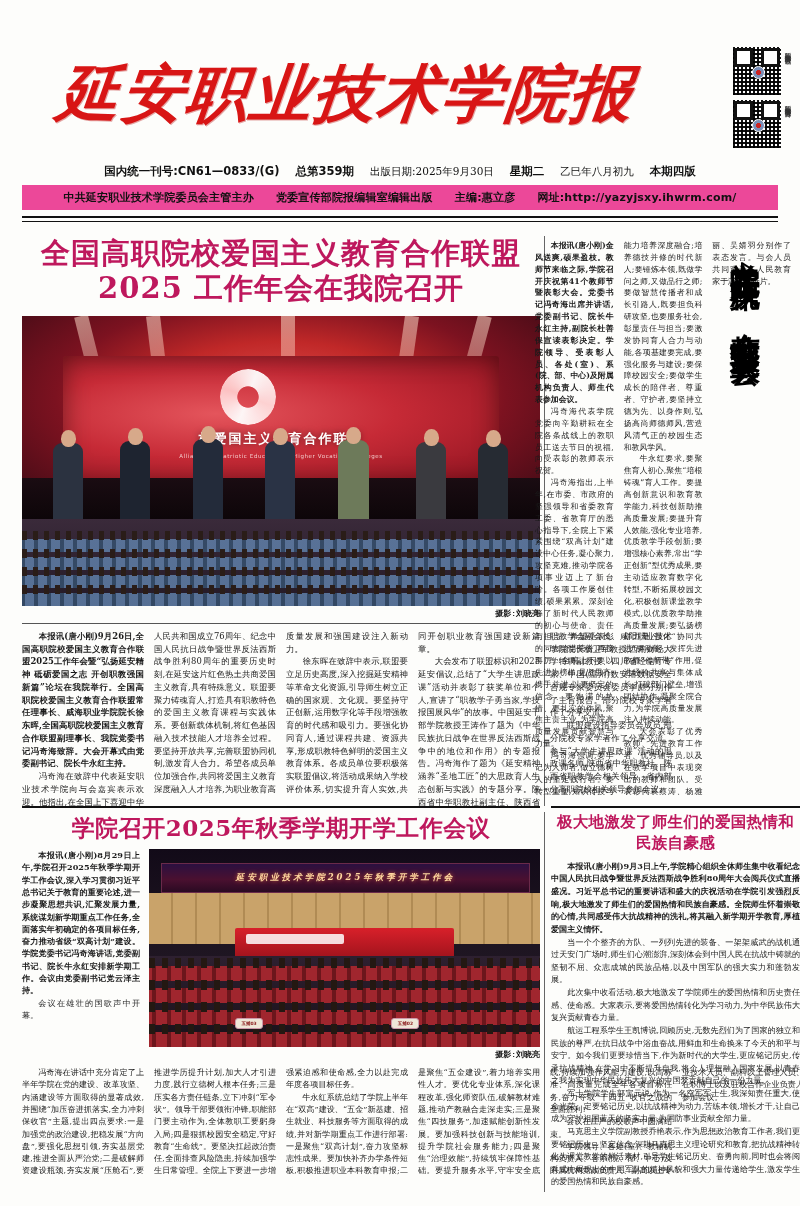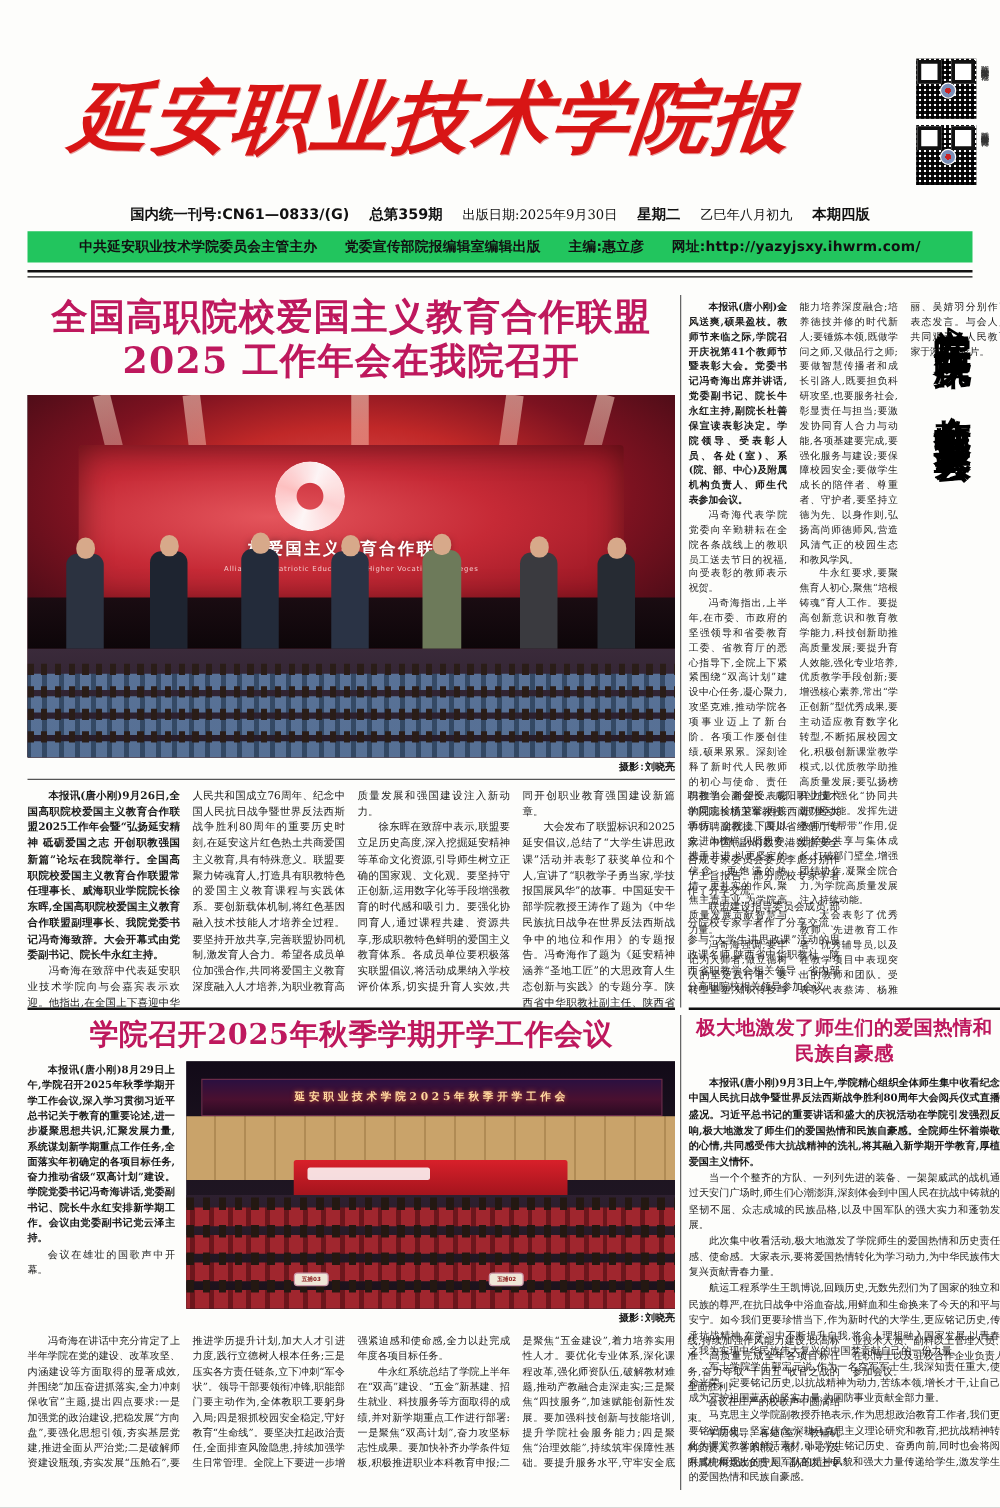--- a/index.html
+++ b/index.html
@@ -34,21 +34,21 @@
       font-family:"DejaVu Serif","Liberation Serif",serif;letter-spacing:.5px;height:48px;}
 
   
   .infobar{
     display:flex;align-items:center;justify-content:center;gap:16px;
     font-size:11.5px;color:#111;padding:4px 0 6px;font-weight:bold;
     font-family:"DejaVu Sans","Liberation Sans",sans-serif;
   }
   .infobar .thin{font-weight:normal;font-family:"DejaVu Serif","Liberation Serif",serif;font-size:10.5px;}
   .pubbar{
-    background:#22c55e;margin:0 22px;padding:5px 0;text-align:center;
+    background:#ec4899;margin:0 22px;padding:5px 0;text-align:center;
     font-size:11px;font-weight:bold;color:#111;letter-spacing:.2px;
   }
   .pubbar span{margin:0 9px;}
 
   
   .rule-thick{height:2px;background:#111;margin:6px 22px 0;}
   .rule-thin{height:1px;background:#111;margin:3px 22px 0;}
   .hr-line{height:1px;background:#555;}
 
   .sec{position:absolute;}
@@ -112,21 +112,21 @@
         background:repeating-linear-gradient(90deg,#2a1d18 0 5px,transparent 5px 11px);}
 
   
   .hall{width:100%;height:100%;position:relative;
         background:linear-gradient(180deg,#120a18 0%,#1d1420 40%,#241a28 100%);}
   .hallbanner{position:absolute;left:3%;top:7%;width:94%;height:14%;
         background:linear-gradient(180deg,#2b1040,#4a1030 55%,#2a0a22);
         border:1px solid #6a2a4a;display:flex;align-items:center;justify-content:center;}
   .hallbanner span{color:#ffd9a0;font-family:"DejaVu Serif","Liberation Serif",serif;
         font-weight:bold;font-size:8.5px;letter-spacing:3px;white-space:nowrap;
-        text-shadow:0 0 4px rgba(255,120,60,.7);}
+        text-shadow:0 0 4px rgba(255,120,60,.7);font-style:italic;}
   .hallwall{position:absolute;left:0;right:0;top:22%;height:26%;
         background:repeating-linear-gradient(90deg,#c9a36a 0 22px,#b08b54 22px 24px);}
   .stage2{position:absolute;left:22%;top:40%;width:56%;height:20%;
         background:linear-gradient(180deg,#d8202a,#8e0f18);border-radius:2px;}
   .stage2 .logo{position:absolute;left:5%;top:14%;width:45%;height:26%;
         background:rgba(255,255,255,.85);border-radius:2px;}
   .seat2{position:absolute;left:-2%;width:104%;height:15px;
         background:repeating-linear-gradient(90deg,#a0262e 0 11px,#6c161c 11px 15px);border-radius:2px;}
   .heads2{position:absolute;left:0;width:100%;height:10px;
         background:repeating-linear-gradient(90deg,#241812 0 6px,transparent 6px 13px);}
@@ -235,21 +235,21 @@
       <p class="lead">本报讯(唐小刚)9月26日,全国高职院校爱国主义教育合作联盟2025工作年会暨“弘扬延安精神 砥砺爱国之志 开创职教强国新篇”论坛在我院举行。全国高职院校爱国主义教育合作联盟常任理事长、威海职业学院院长徐东晖,全国高职院校爱国主义教育合作联盟副理事长、我院党委书记冯奇海致辞。大会开幕式由党委副书记、院长牛永红主持。</p>
       <p>冯奇海在致辞中代表延安职业技术学院向与会嘉宾表示欢迎。他指出,在全国上下喜迎中华人民共和国成立76周年、纪念中国人民抗日战争暨世界反法西斯战争胜利80周年的重要历史时刻,在延安这片红色热土共商爱国主义教育,具有特殊意义。联盟要聚力铸魂育人,打造具有职教特色的爱国主义教育课程与实践体系。要创新载体机制,将红色基因融入技术技能人才培养全过程。要坚持开放共享,完善联盟协同机制,激发育人合力。希望各成员单位加强合作,共同将爱国主义教育深度融入人才培养,为职业教育高质量发展和强国建设注入新动力。</p>
       <p>徐东晖在致辞中表示,联盟要立足历史高度,深入挖掘延安精神等革命文化资源,引导师生树立正确的国家观、文化观。要坚持守正创新,运用数字化等手段增强教育的时代感和吸引力。要强化协同育人,通过课程共建、资源共享,形成职教特色鲜明的爱国主义教育体系。各成员单位要积极落实联盟倡议,将活动成果纳入学校评价体系,切实提升育人实效,共同开创职业教育强国建设新篇章。</p>
       <p>大会发布了联盟标识和2025延安倡议,总结了“大学生讲思政课”活动并表彰了获奖单位和个人,宣讲了“职教学子勇当家,学技报国展风华”的故事。中国延安干部学院教授王涛作了题为《中华民族抗日战争在世界反法西斯战争中的地位和作用》的专题报告。冯奇海作了题为《延安精神涵养“圣地工匠”的大思政育人生态创新与实践》的专题分享。陕西省中华职教社副主任、陕西省职教学会副会长、咸阳职业技术学院院长杨卫军教授,西南财经大学特聘副教授、四川省经信厅专家、中国(温州)数安港数据安全合规专家委员会委员李彪分别作了主旨报告。部分院校专家学者作了分享交流。</p>
       <p>联盟建设指导委员会成员,部分院校专家学者作了分享交流、参与“大学生讲思政课”活动的思政课名师,陕西省中华职教社、陕西省职教学会相关领导、省内部分高职院校相关领导参加会议。</p>
     </div>
   </div>
 
   <div style="position:absolute;left:544px;top:236px;width:1px;height:570px;background:#666;"></div>
 
-  <div class="sec" style="left:551px;top:240px;width:249px;height:566px;display:flex;">
+  <div class="sec" style="left:535px;top:240px;width:249px;height:566px;display:flex;">
     <div class="cols" style="column-count:2;width:168px;height:560px;font-size:7.9px;line-height:1.5;">
       <p class="lead">本报讯(唐小刚)金风送爽,硕果盈枝。教师节来临之际,学院召开庆祝第41个教师节暨表彰大会。党委书记冯奇海出席并讲话,党委副书记、院长牛永红主持,副院长杜善保宣读表彰决定。学院领导、受表彰人员、各处(室)、系(院、部、中心)及附属机构负责人、师生代表参加会议。</p>
       <p>冯奇海代表学院党委向辛勤耕耘在全院各条战线上的教职员工送去节日的祝福,向受表彰的教师表示祝贺。</p>
       <p>冯奇海指出,上半年,在市委、市政府的坚强领导和省委教育工委、省教育厅的悉心指导下,全院上下紧紧围绕“双高计划”建设中心任务,凝心聚力,攻坚克难,推动学院各项事业迈上了新台阶。各项工作屡创佳绩,硕果累累。深刻诠释了新时代人民教师的初心与使命、责任与担当。希望受表彰的同志珍惜荣誉,再接再厉。全院上下要以先进为榜样,见贤思齐,携手并进,以更坚定的信念、更饱满的热情、更扎实的作风,聚焦主责主业,为学院高质量发展贡献智慧与力量。</p>
       <p>冯奇海强调,要牢记为人师者,做立德树人的坚定践行者。要转型重塑,知识传授与能力培养深度融合;培养德技并修的时代新人;要锤炼本领,既做学问之师,又做品行之师;要做智慧传播者和成长引路人,既要担负科研攻坚,也要服务社会,彰显责任与担当;要激发协同育人合力与动能,各项基建要完成,要强化服务与建设;要保障校园安全;要做学生成长的陪伴者、尊重者、守护者,要坚持立德为先、以身作则,弘扬高尚师德师风,营造风清气正的校园生态和教风学风。</p>
       <p>牛永红要求,要聚焦育人初心,聚焦“培根铸魂”育人工作。要提高创新意识和教育教学能力,科技创新助推高质量发展;要提升育人效能,强化专业培养,优质教学手段创新;要增强核心素养,常出“学正创新”型优秀成果,要主动适应教育数字化转型,不断拓展校园文化,积极创新课堂教学模式,以优质教学助推高质量发展;要弘扬榜样力量,强化“协同共进”驱动能。发挥先进教师“传帮带”作用,促进经验共享与集体成长,打破部门壁垒,增强团结协作,凝聚全院合力,为学院高质量发展注入持续动能。</p>
       <p>大会表彰了优秀教师、先进教育工作者、优秀辅导员,以及在教学项目中表现突出的教师和团队。受表彰代表蔡涛、杨雅丽、吴婧羽分别作了表态发言。与会人员共同观看了人民教育家于漪的纪录片。</p>
     </div>
     <div style="width:78px;display:flex;justify-content:center;padding-left:4px;">
       <div class="vhead">学院召开庆祝第41个教师节暨表彰大会</div>

